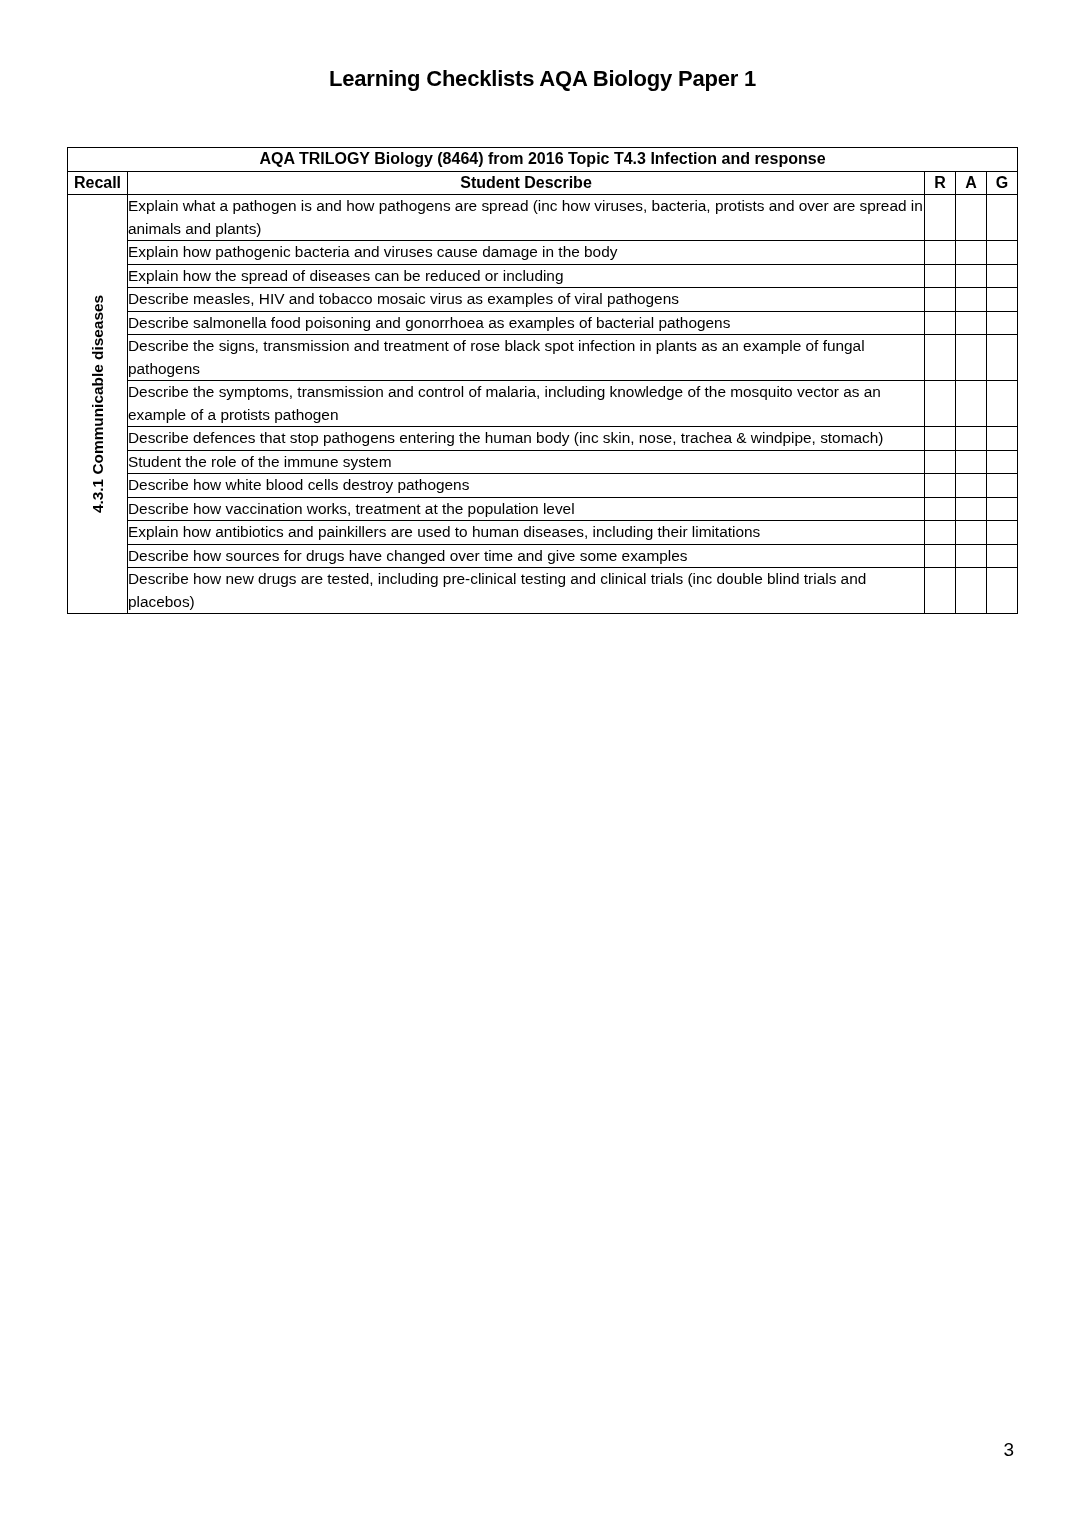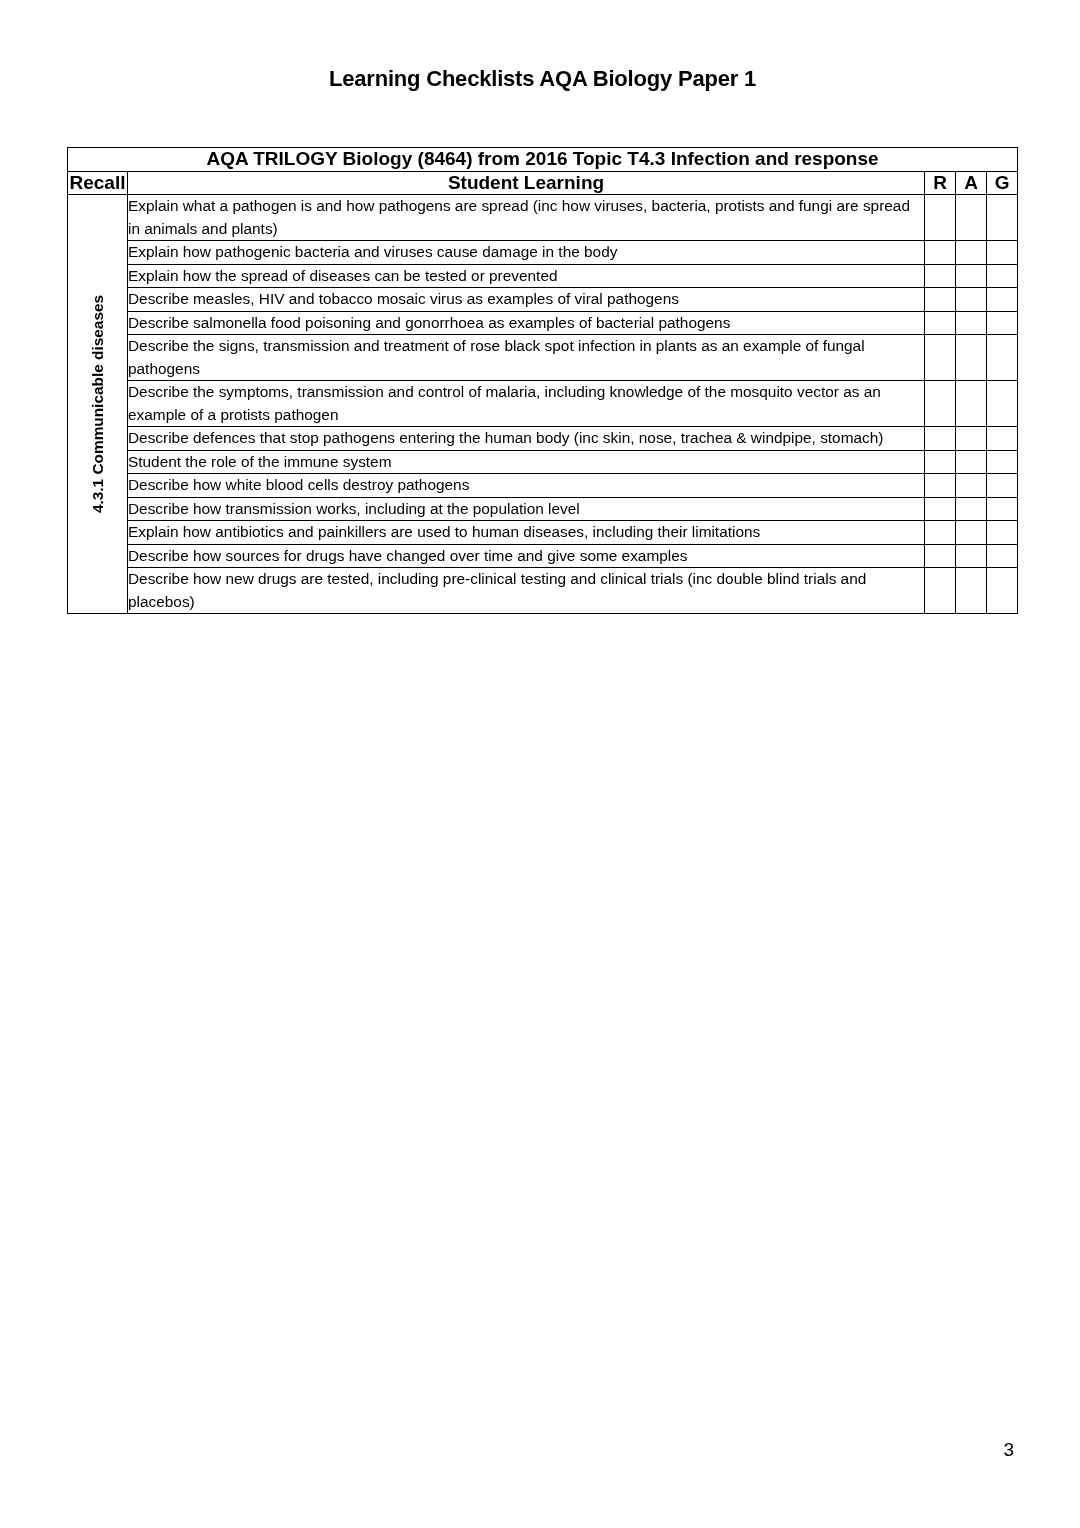--- a/index.html
+++ b/index.html
@@ -6,21 +6,21 @@
   body { width:1080px; height:1528px; position:relative; overflow:hidden;
          font-family:"Liberation Sans", "DejaVu Sans", sans-serif; color:#000; }
   .page-title { position:absolute; left:0; width:1085px; top:66px; text-align:center;
          font-weight:bold; font-size:22px; letter-spacing:-0.2px; }
   table.checklist { position:absolute; left:67px; top:147px; width:950px;
          border-collapse:collapse; table-layout:fixed; font-size:15.4px; line-height:22.5px; }
   table.checklist td, table.checklist th { border:1.3px solid #000; padding:0; vertical-align:top; }
   col.c-topic { width:60px; }
   col.c-item { width:797px; }
   col.c-rag { width:31px; }
-  th { font-weight:bold; text-align:center; height:22px; font-size:19px; }
+  th { font-weight:bold; text-align:center; height:22px; font-size:16px; }
   td.item { padding-left:9px; padding-right:6px; }
   td.rag { }
   td.topic-cell { position:relative; vertical-align:middle; }
   .topic-label { position:absolute; left:50%; top:50%; transform:translate(-50%,-50%) rotate(-90deg);
          white-space:nowrap; font-weight:bold; font-size:15.4px; }
   .page-number { position:absolute; right:66px; top:1439px; font-size:19px; }
 </style>
 </head>
 <body>
 
@@ -33,44 +33,44 @@
       <col class="c-rag">
       <col class="c-rag">
       <col class="c-rag">
   </colgroup>
   <thead>
     <tr>
       <th colspan="5">AQA TRILOGY Biology (8464) from 2016 Topic T4.3 Infection and response</th>
     </tr>
     <tr>
       <th>Recall</th>
-      <th>Student Learning</th>
+      <th>Student Describe</th>
       <th>R</th>
       <th>A</th>
       <th>G</th>
     </tr>
   </thead>
   <tbody id="rows">
       <tr>
         <td class="topic-cell" rowspan="14">
           <div class="topic-label">4.3.1 Communicable diseases</div>
         </td>
-        <td class="item">Explain what a pathogen is and how pathogens are spread (inc how viruses, bacteria, protists and fungi are spread in animals and plants)</td>
+        <td class="item">Explain what a pathogen is and how pathogens are spread (inc how viruses, bacteria, protists and over are spread in animals and plants)</td>
         <td class="rag"></td>
         <td class="rag"></td>
         <td class="rag"></td>
       </tr>
       <tr>
         <td class="item">Explain how pathogenic bacteria and viruses cause damage in the body</td>
         <td class="rag"></td>
         <td class="rag"></td>
         <td class="rag"></td>
       </tr>
       <tr>
-        <td class="item">Explain how the spread of diseases can be tested or prevented</td>
+        <td class="item">Explain how the spread of diseases can be reduced or including</td>
         <td class="rag"></td>
         <td class="rag"></td>
         <td class="rag"></td>
       </tr>
       <tr>
         <td class="item">Describe measles, HIV and tobacco mosaic virus as examples of viral pathogens</td>
         <td class="rag"></td>
         <td class="rag"></td>
         <td class="rag"></td>
       </tr>
@@ -104,21 +104,21 @@
         <td class="rag"></td>
         <td class="rag"></td>
       </tr>
       <tr>
         <td class="item">Describe how white blood cells destroy pathogens</td>
         <td class="rag"></td>
         <td class="rag"></td>
         <td class="rag"></td>
       </tr>
       <tr>
-        <td class="item">Describe how transmission works, including at the population level</td>
+        <td class="item">Describe how vaccination works, treatment at the population level</td>
         <td class="rag"></td>
         <td class="rag"></td>
         <td class="rag"></td>
       </tr>
       <tr>
         <td class="item">Explain how antibiotics and painkillers are used to human diseases, including their limitations</td>
         <td class="rag"></td>
         <td class="rag"></td>
         <td class="rag"></td>
       </tr>

